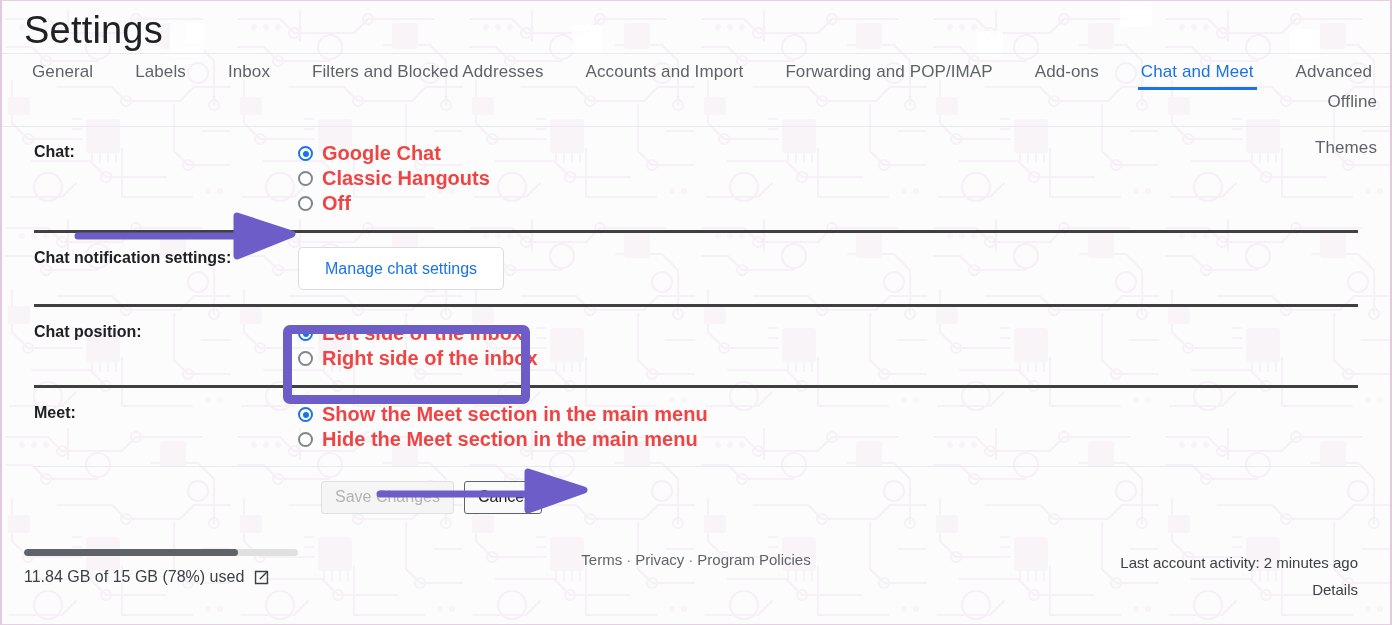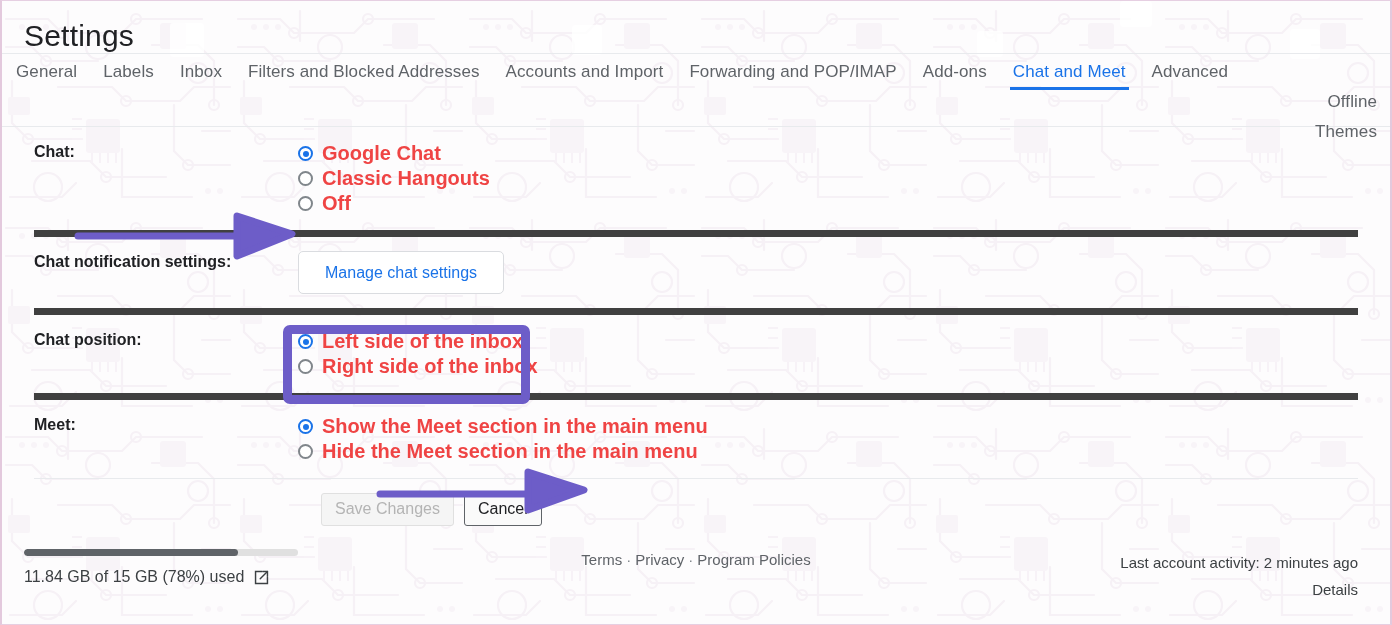--- a/index.html
+++ b/index.html
@@ -34,40 +34,40 @@
     opacity: .55;
     pointer-events: none;
     z-index: 0;
   }
 
   
   #content { position: relative; z-index: 2; }
 
   
   .settings-title {
-    font-size: 30px;
+    font-size: 38px;
     color: #202124;
     font-weight: 400;
     letter-spacing: .2px;
-    padding: 12px 0 0 22px;
+    padding: 6px 0 0 22px;
     line-height: 46px;
     height: 52px;
   }
   .header-rule {
     height: 1px;
     background: #e8eaed;
     margin: 0;
   }
 
   
   .tabbar {
     display: flex;
     align-items: flex-end;
-    padding-left: 14px;
-    gap: 0;
+    padding-left: 30px;
+    gap: 16px;
     height: 36px;
   }
   .tabbar.row2 { height: 36px; flex-direction: column; }
   .tab {
     font-size: 17px;
     color: #5f6368;
     padding: 0 13px 6px 13px;
     line-height: 24px;
     white-space: nowrap;
     cursor: pointer;
@@ -90,21 +90,21 @@
   }
 
   
   .settings-table {
     margin: 0 32px 0 32px;
     border-collapse: collapse;
   }
   .row {
     display: flex;
     align-items: flex-start;
-    border-top: 7px solid #404040;
+    border-top: 3px solid #404040;
     padding: 14px 0 14px 0;
     min-height: 52px;
   }
   .row:first-child { border-top: none; }
   .row-label {
     width: 264px;
     flex: 0 0 264px;
     font-size: 16px;
     font-weight: bold;
     color: #202124;

